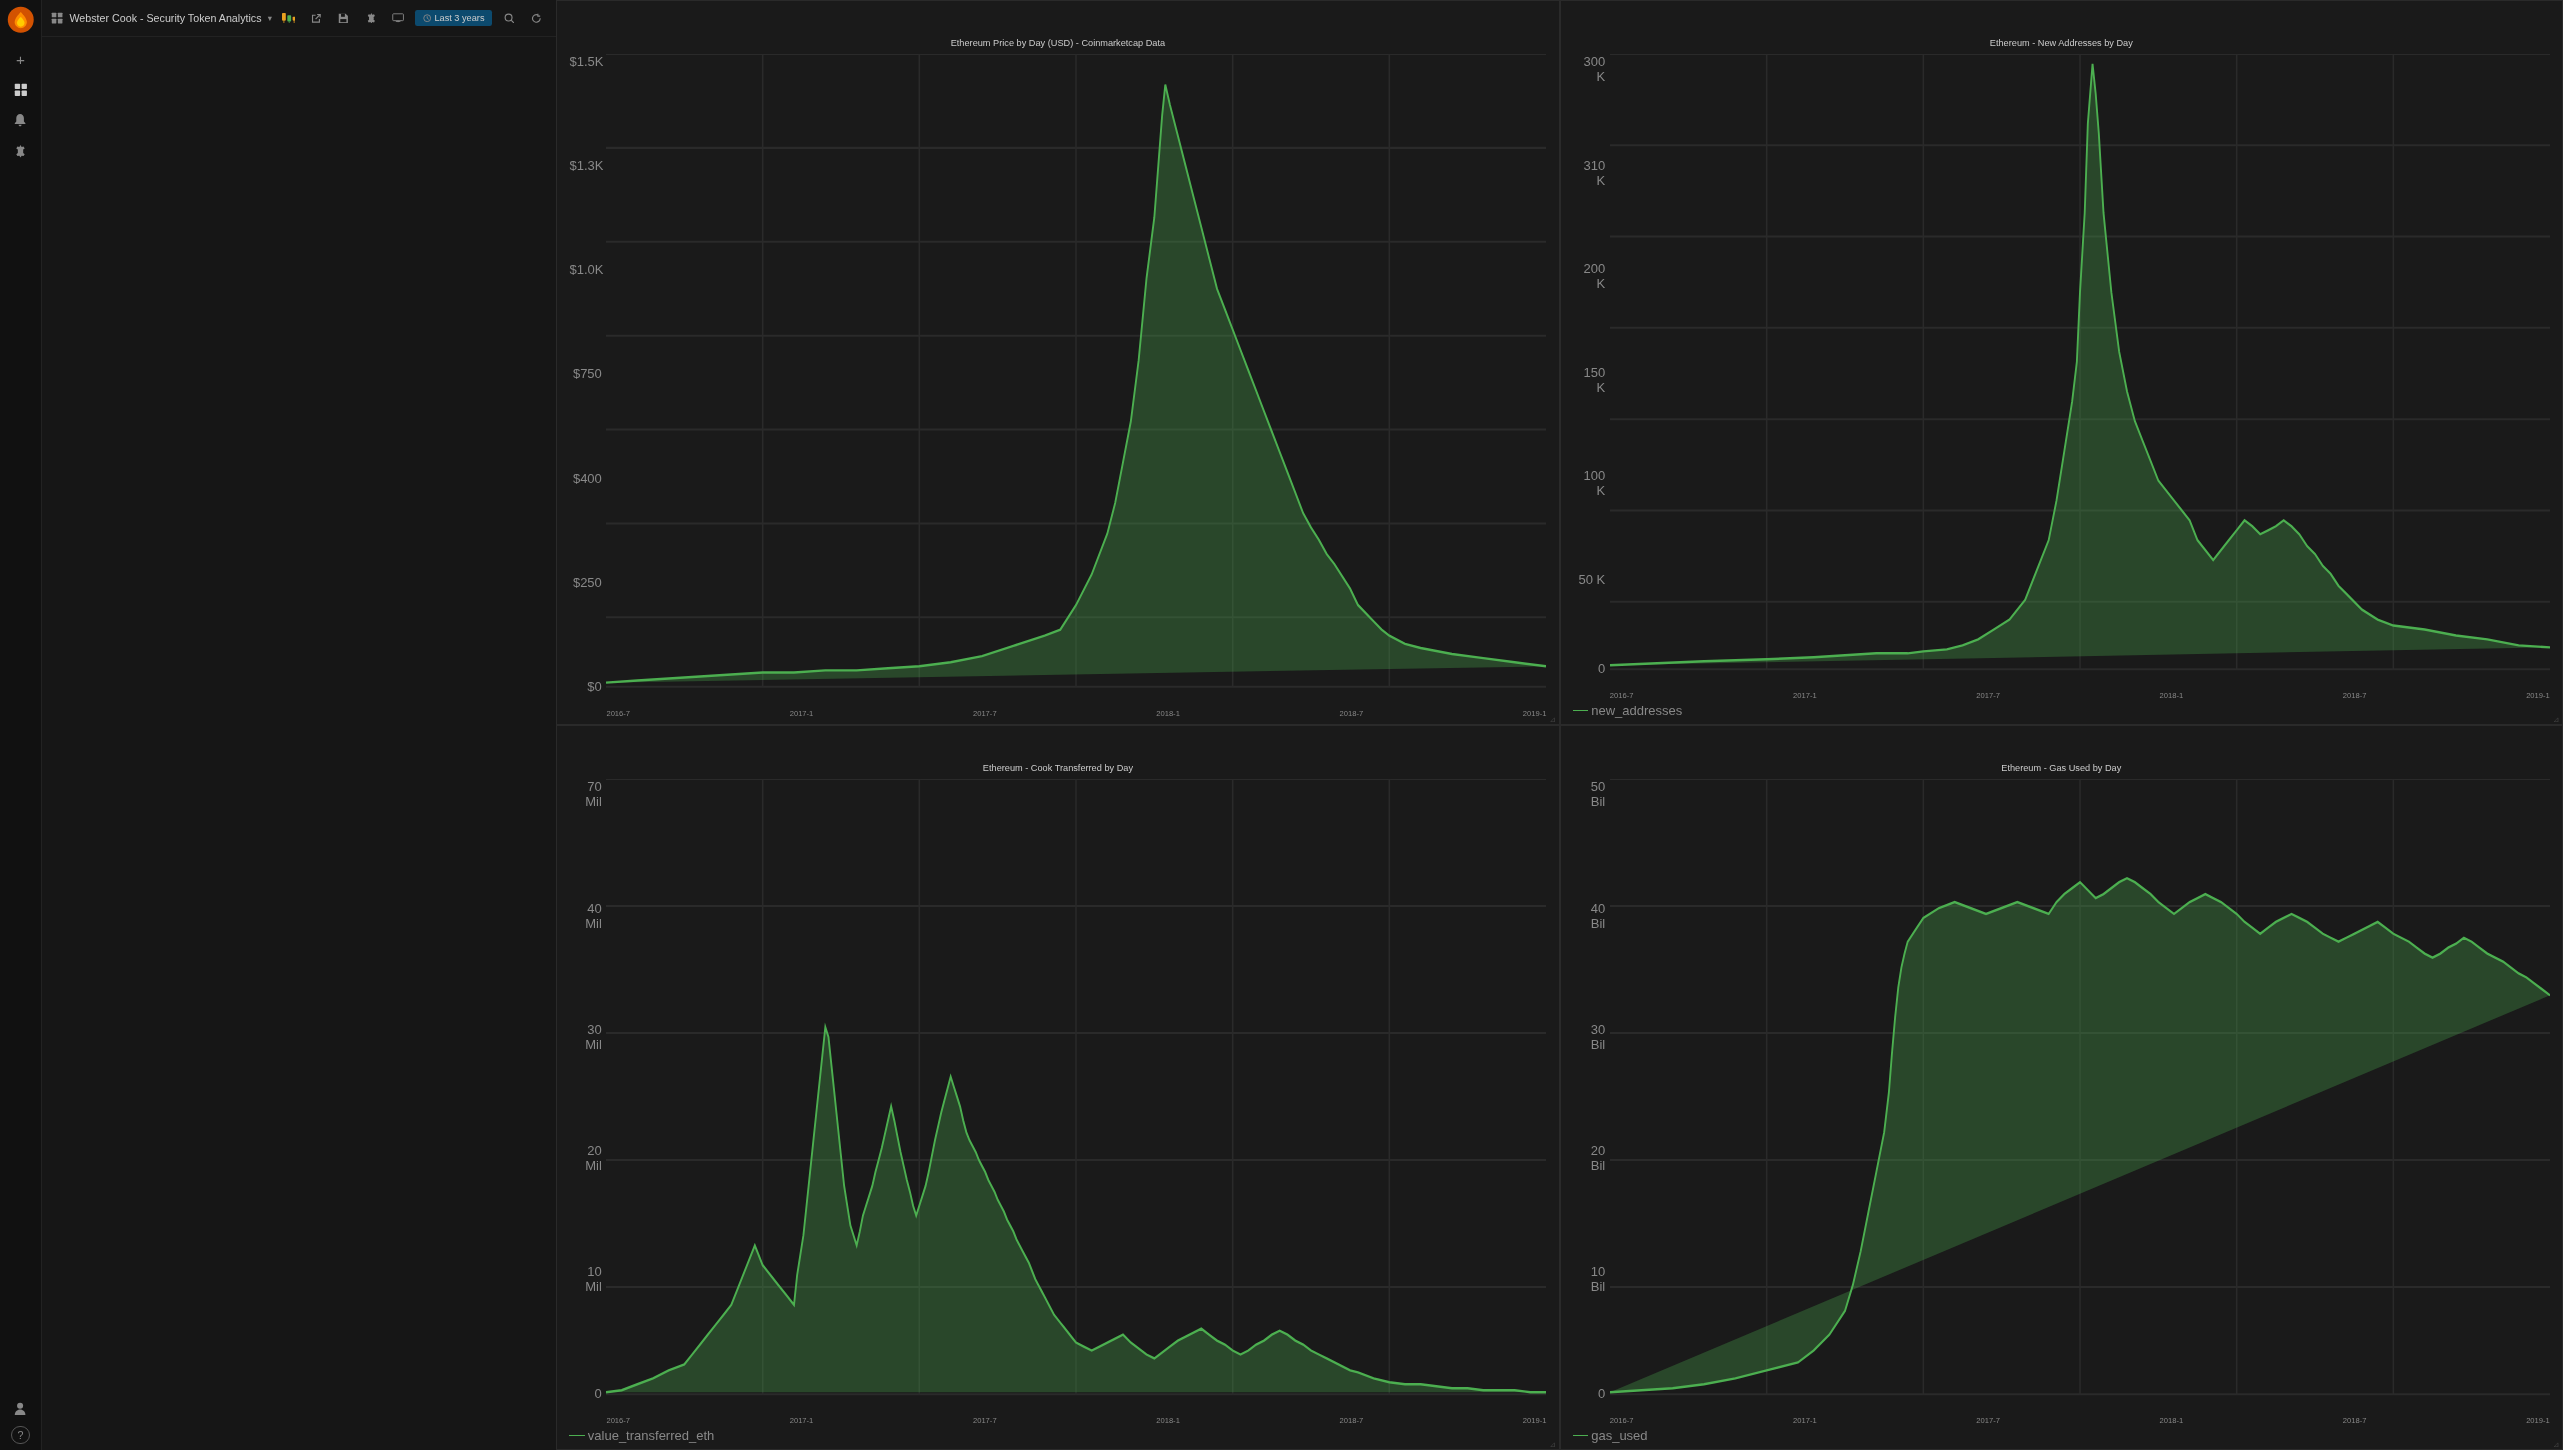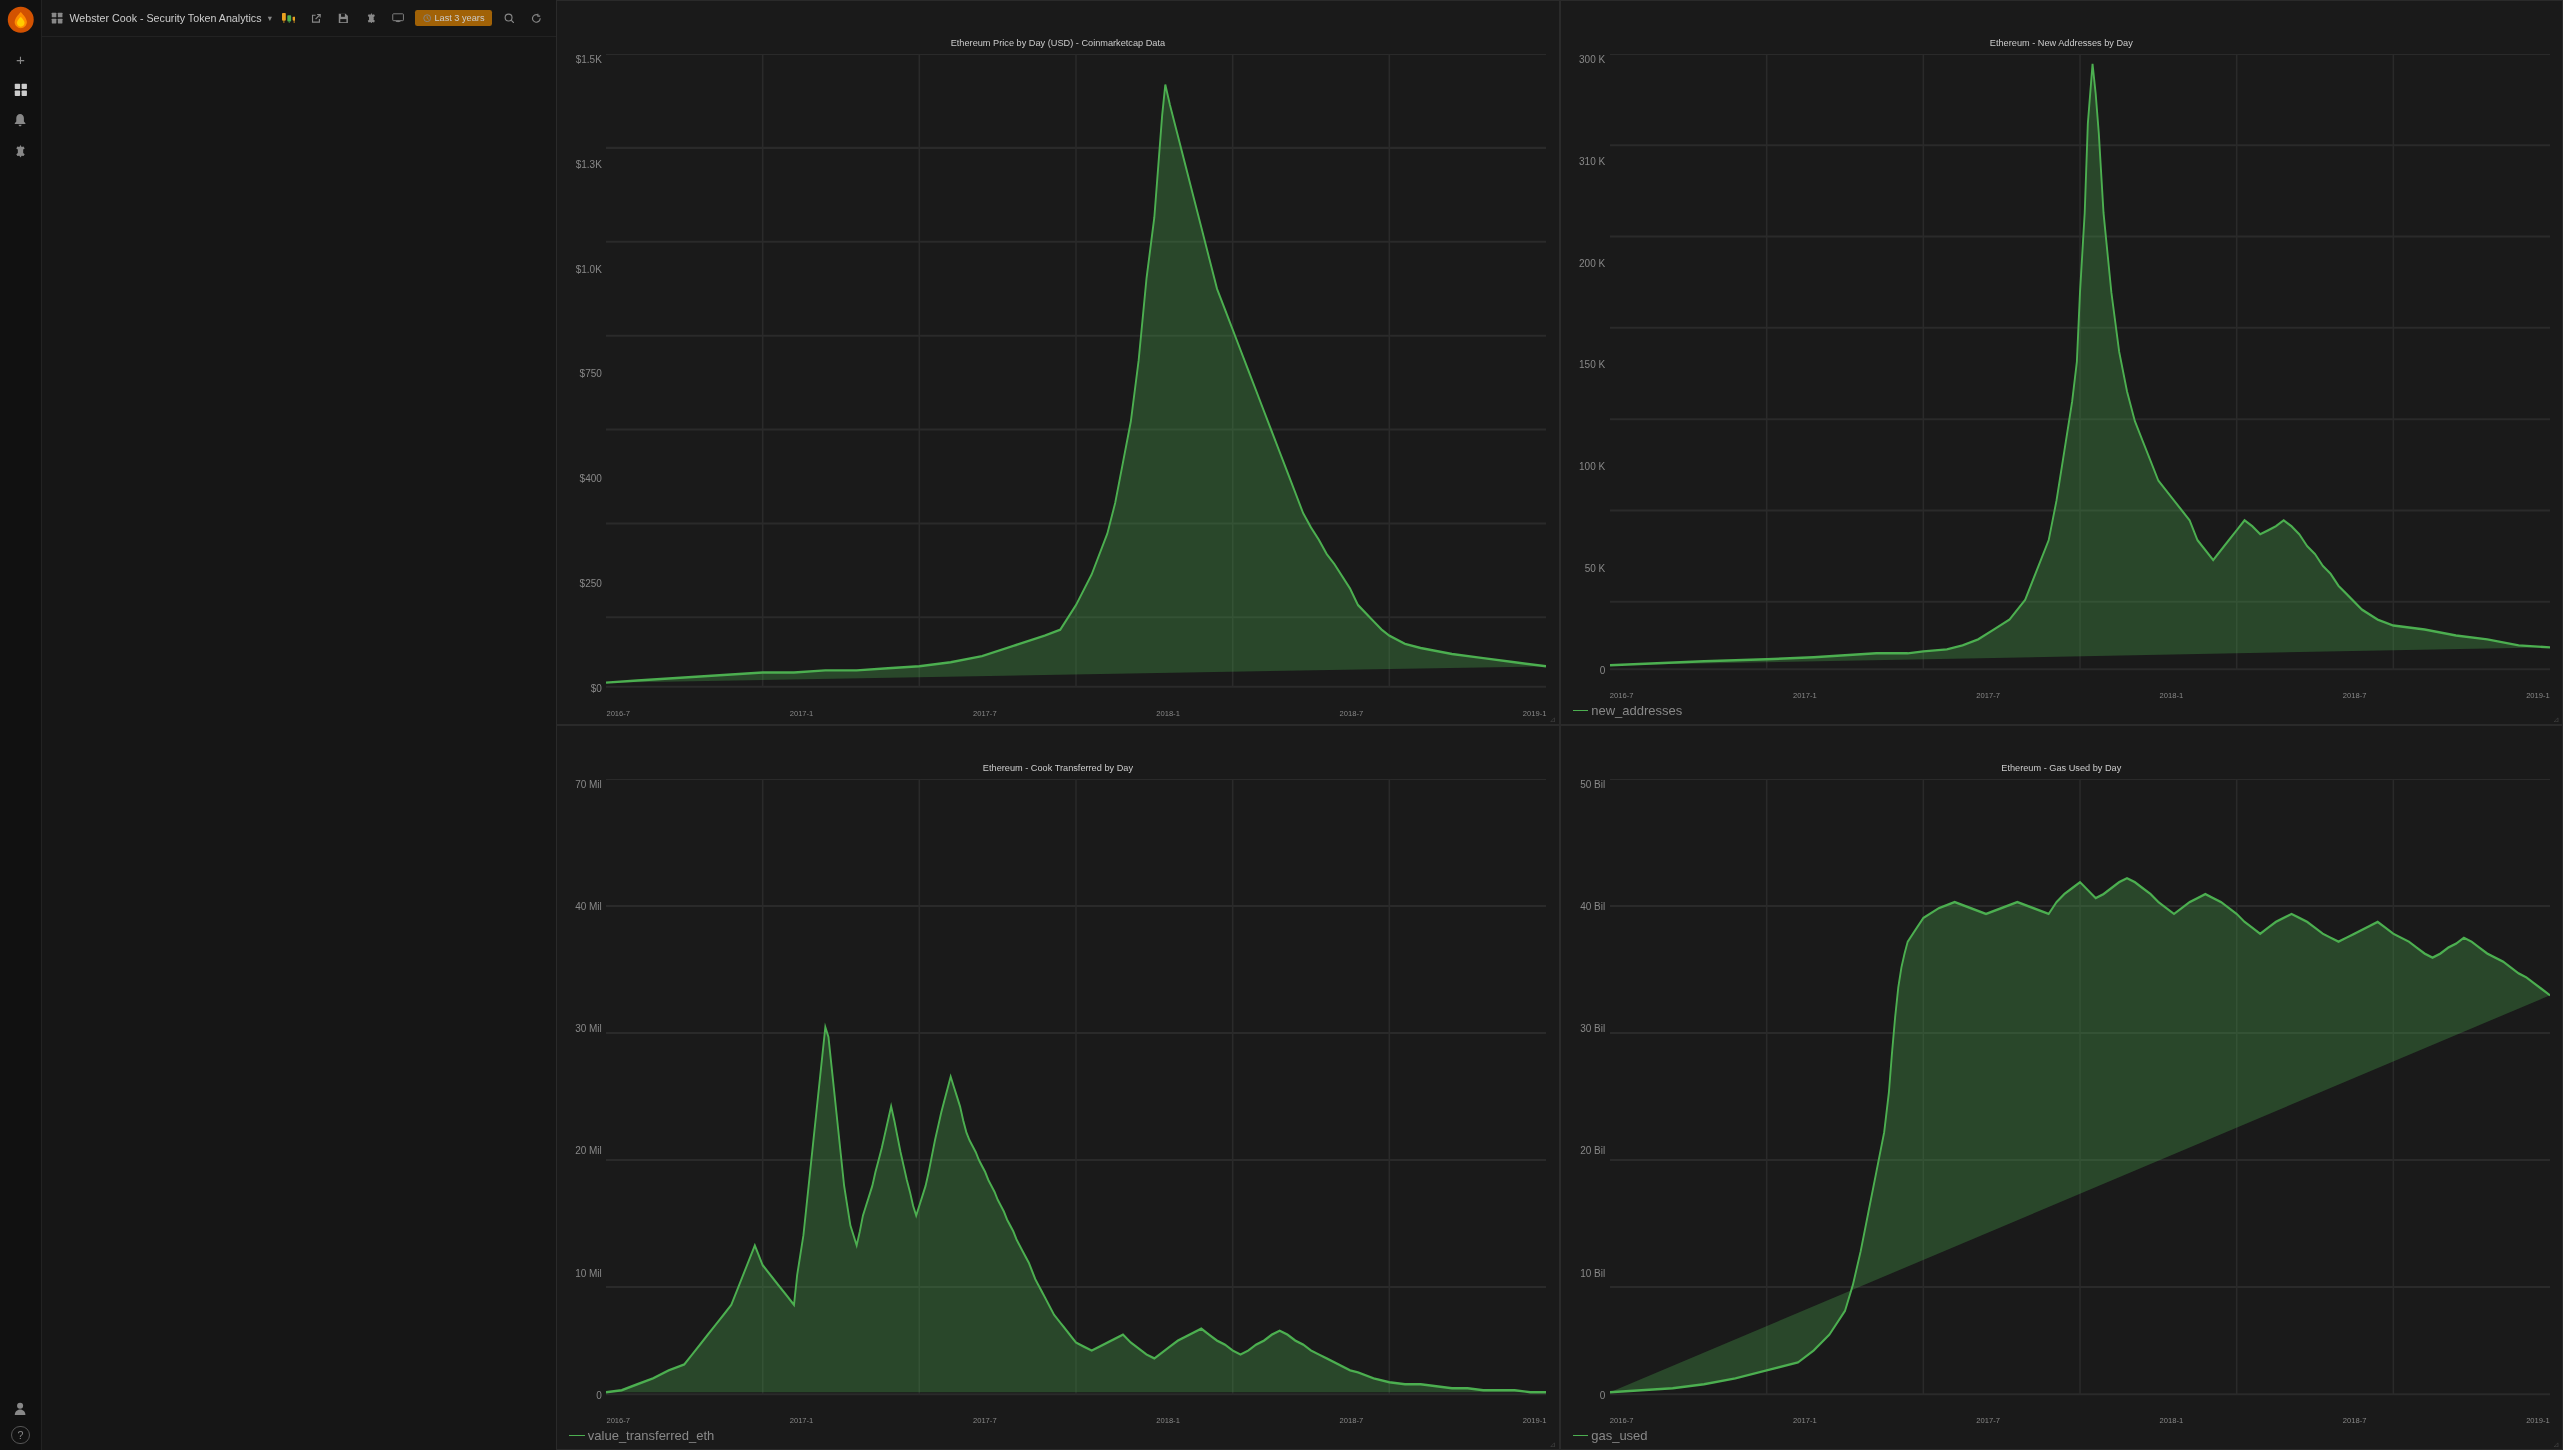--- a/index.html
+++ b/index.html
@@ -89,21 +89,21 @@
       justify-content: center;
       color: #888;
       cursor: pointer;
       border-radius: 2.3px;
       font-size: 10.7px;
     }
     .time-filter {
       display: flex;
       align-items: center;
       gap: 3.1px;
-      background: #a16207;
+      background: #0c4a6e;
       border-radius: 2.3px;
       padding: 3.1px 7.6px;
       color: #ccc;
       cursor: pointer;
       font-size: 9.2px;
     }
 
     
     .dashboard {
       flex: 1;
@@ -136,21 +136,21 @@
       flex: 1;
       position: relative;
       display: flex;
     }
 
     .y-axis {
       display: flex;
       flex-direction: column;
       justify-content: space-between;
       width: 37px;
-      font-size: 10px;
+      font-size: 13px;
       color: #888;
       padding-bottom: 13.7px;
       text-align: right;
       padding-right: 4.6px;
       flex-shrink: 0;
     }
 
     .chart-inner {
       flex: 1;
       position: relative;

